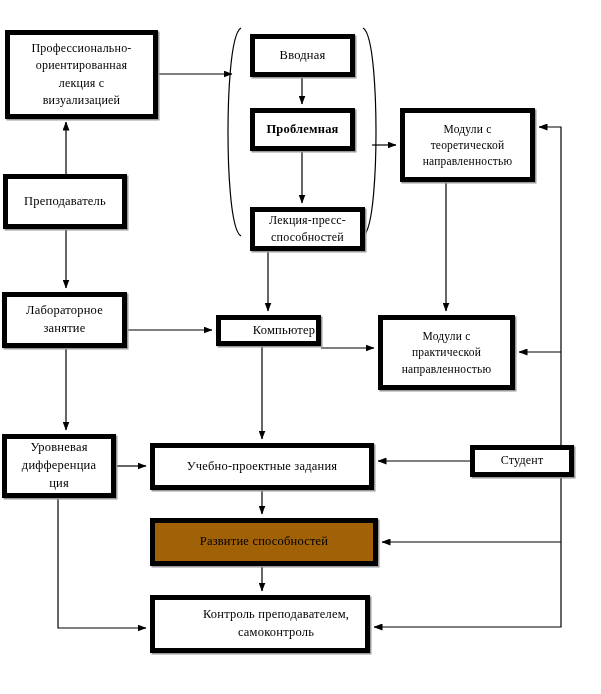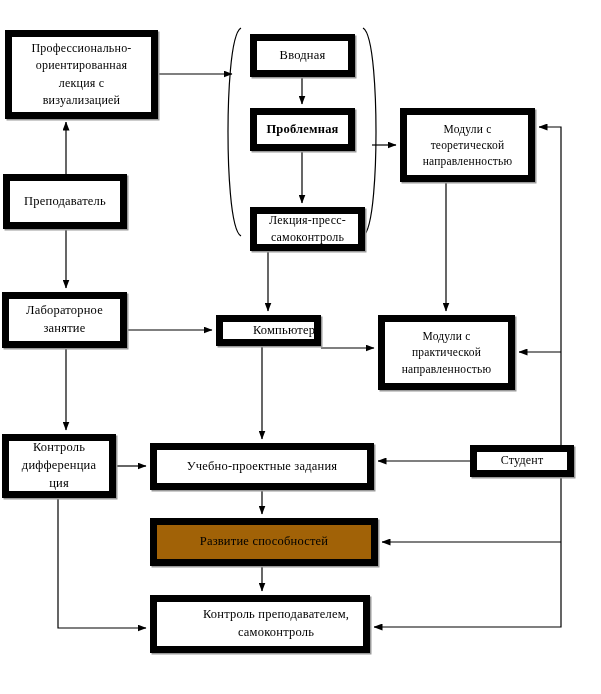--- a/index.html
+++ b/index.html
@@ -1,21 +1,21 @@
 <!DOCTYPE html>
 <html><head>
 <meta charset="utf-8">
 <style>
   html,body{margin:0;padding:0;background:#ffffff;}
   body{width:601px;height:694px;overflow:hidden;
        font-family:"Liberation Serif","DejaVu Serif",serif;}
   #diagram-root{position:relative;width:601px;height:694px;background:#fff;}
   svg.layer{position:absolute;left:0;top:0;width:601px;height:694px;}
   .node{position:absolute;box-sizing:border-box;background:#ffffff;
-        border:7px solid #8b5cf6;display:flex;align-items:center;
+        border:5px solid #8b5cf6;display:flex;align-items:center;
         justify-content:center;text-align:center;}
   .node .label{display:block;line-height:1.42;color:#000;
         font-family:"Liberation Serif","DejaVu Serif",serif;
         white-space:pre-line;letter-spacing:0.2px;}
   .node.shadow{box-shadow:1.5px 1.5px 0 0 #9a9a9a;}
 </style>
 </head>
 <body>
 
 <div id="diagram-root">
@@ -63,33 +63,33 @@
 визуализацией</span>
       </div>
       <div class="node shadow" style="left: 3px; top: 174px; width: 124px; height: 55px; border-color: rgb(0, 0, 0); background: rgb(255, 255, 255);">
         <span class="label" style="font-size: 12.5px;">Преподаватель</span>
       </div>
       <div class="node shadow" style="left: 2px; top: 292px; width: 125px; height: 56px; border-color: rgb(0, 0, 0); background: rgb(255, 255, 255);">
         <span class="label" style="font-size: 12.5px;">Лабораторное
 занятие</span>
       </div>
       <div class="node shadow" style="left: 2px; top: 434px; width: 114px; height: 64px; border-color: rgb(0, 0, 0); background: rgb(255, 255, 255);">
-        <span class="label" style="font-size: 12.5px;">Контроль
+        <span class="label" style="font-size: 12.5px;">Уровневая
 дифференциа
 ция</span>
       </div>
       <div class="node shadow" style="left: 250px; top: 34px; width: 105px; height: 43px; border-color: rgb(0, 0, 0); background: rgb(255, 255, 255);">
         <span class="label" style="font-size: 12.5px;">Вводная</span>
       </div>
       <div class="node shadow" style="left: 250px; top: 108px; width: 105px; height: 43px; border-color: rgb(0, 0, 0); background: rgb(255, 255, 255);">
         <span class="label" style="font-size: 12.5px; font-weight: bold;">Проблемная</span>
       </div>
       <div class="node shadow" style="left: 250px; top: 207px; width: 115px; height: 44px; border-color: rgb(0, 0, 0); background: rgb(255, 255, 255);">
         <span class="label" style="font-size: 12px;">Лекция-пресс-
-самоконтроль</span>
+способностей</span>
       </div>
       <div class="node shadow" style="left: 400px; top: 108px; width: 135px; height: 74px; border-color: rgb(0, 0, 0); background: rgb(255, 255, 255);">
         <span class="label" style="font-size: 11.5px;">Модули с
 теоретической
 направленностью</span>
       </div>
       <div class="node shadow" style="left: 216px; top: 315px; width: 105px; height: 31px; border-color: rgb(0, 0, 0); background: rgb(255, 255, 255); padding-left: 31px;">
         <span class="label" style="font-size: 12.5px;">Компьютер</span>
       </div>
       <div class="node shadow" style="left: 378px; top: 315px; width: 137px; height: 75px; border-color: rgb(0, 0, 0); background: rgb(255, 255, 255);">

